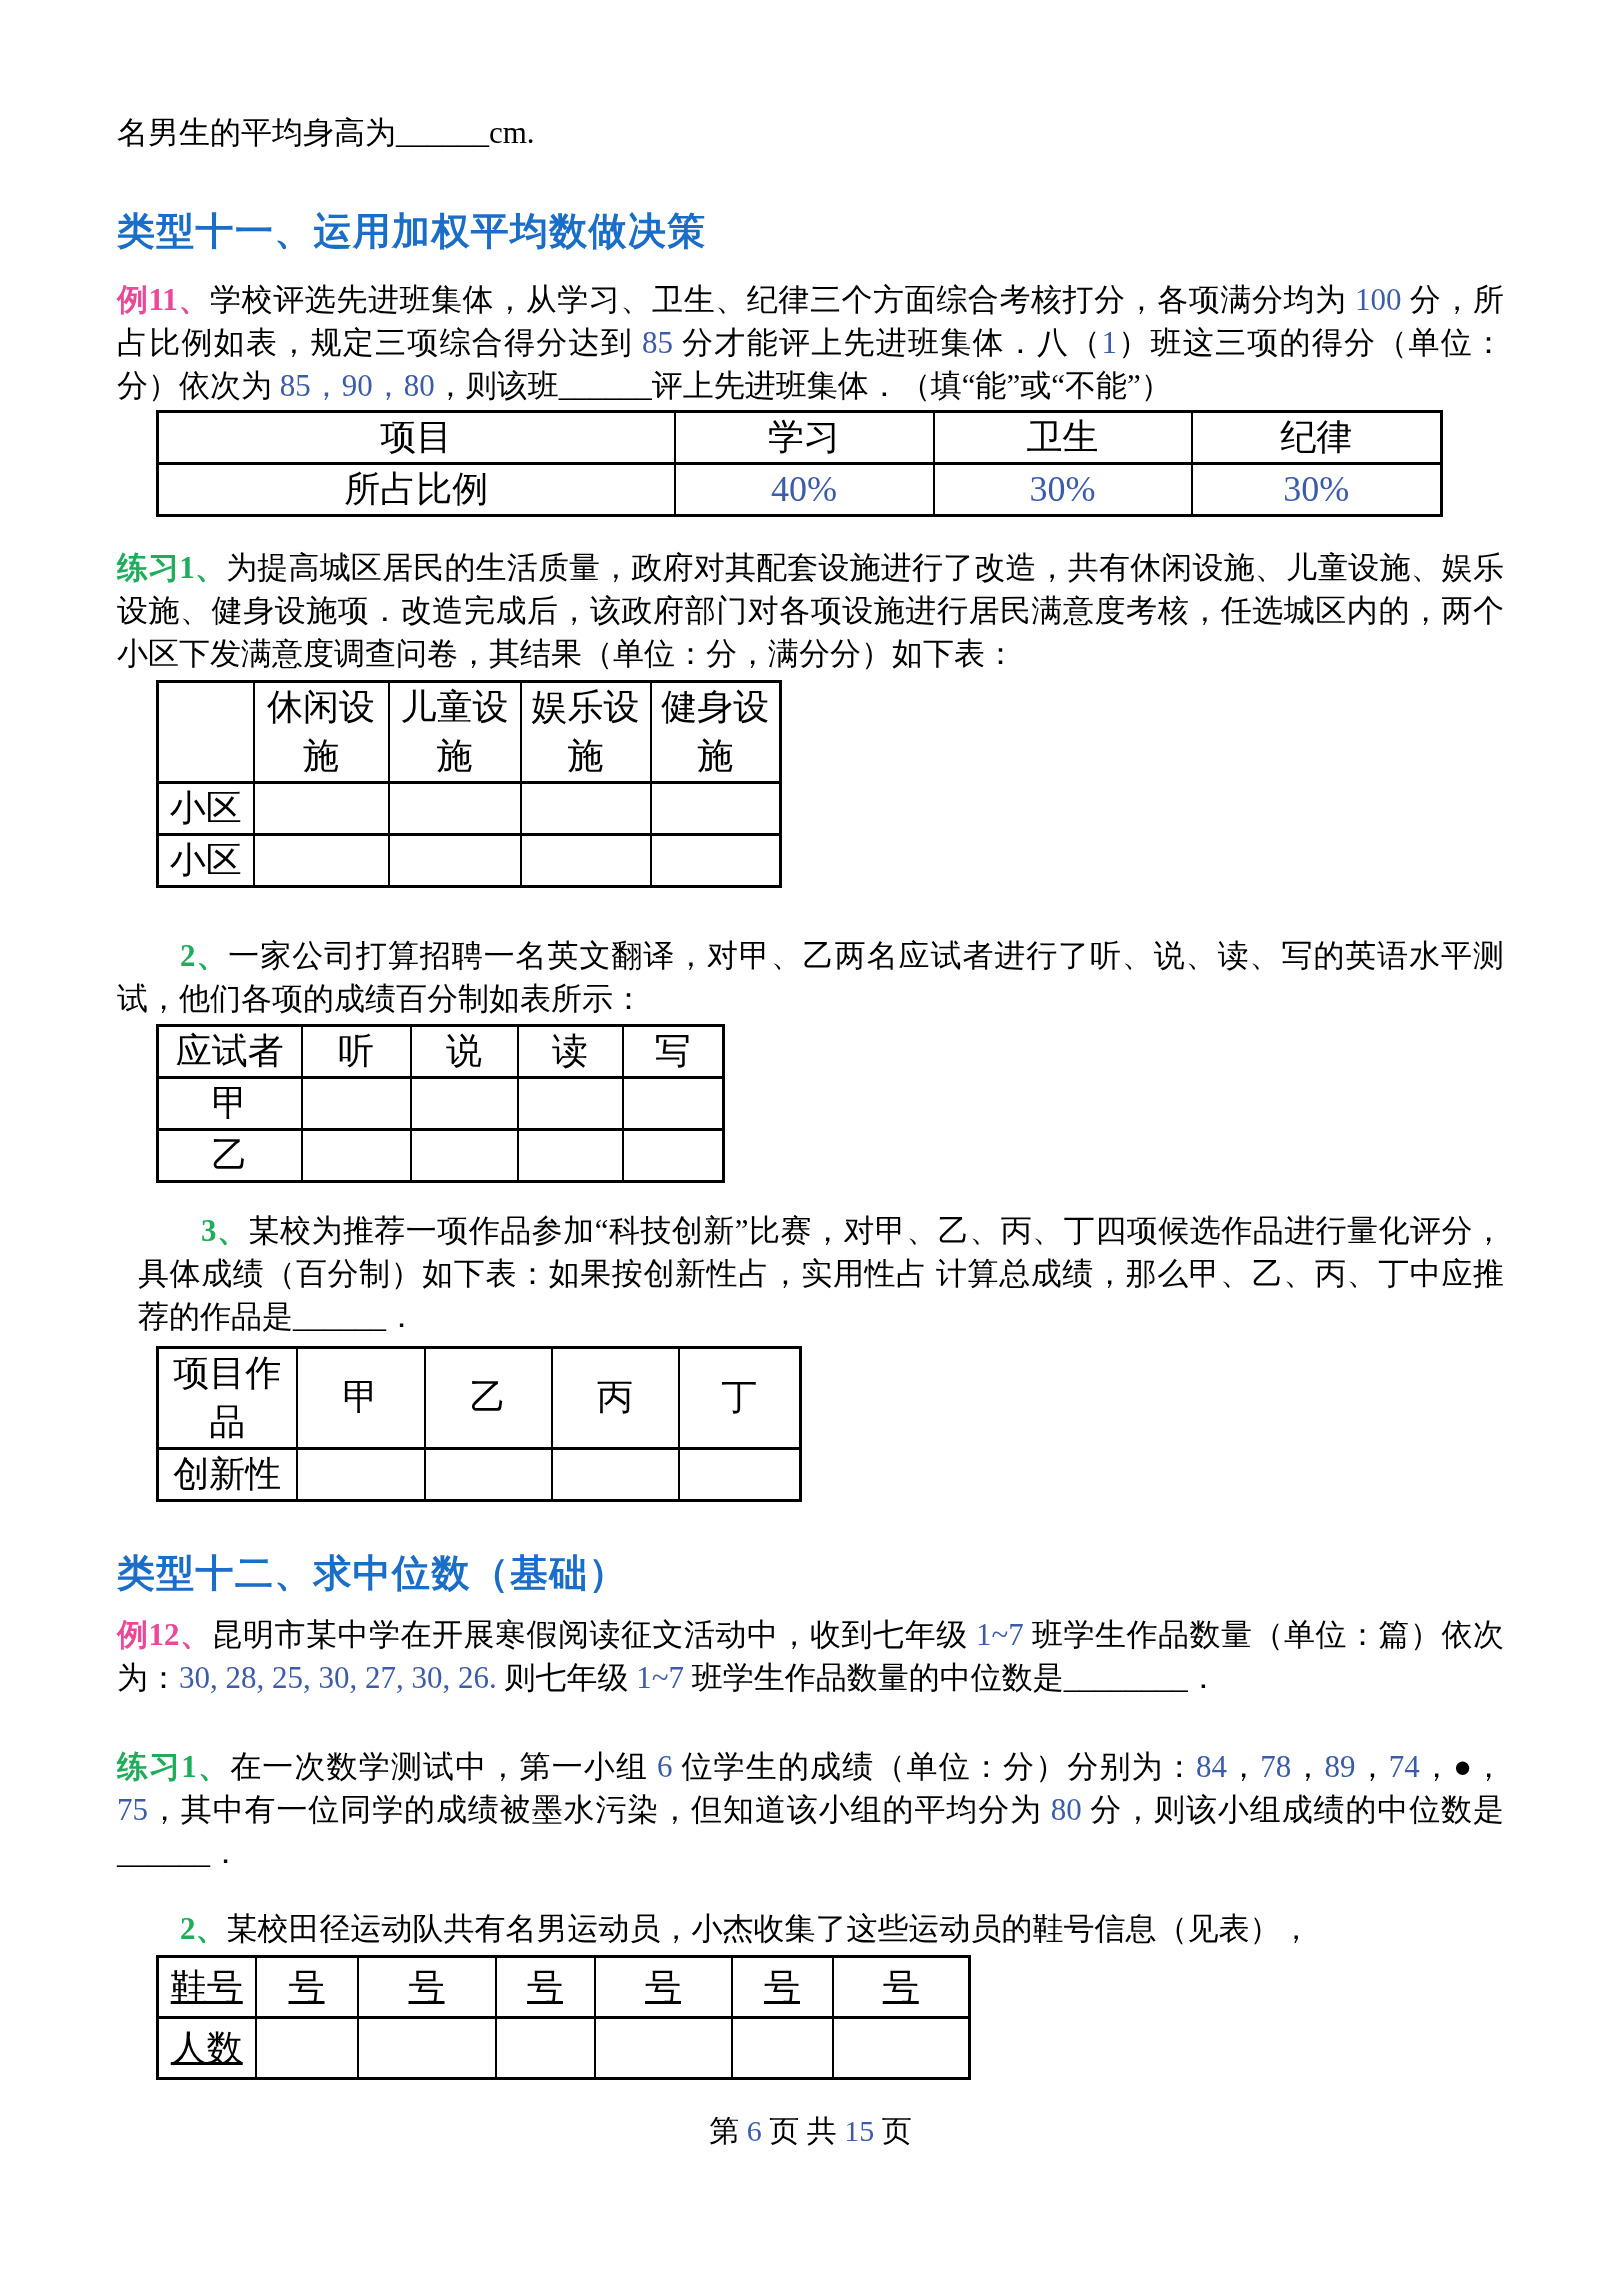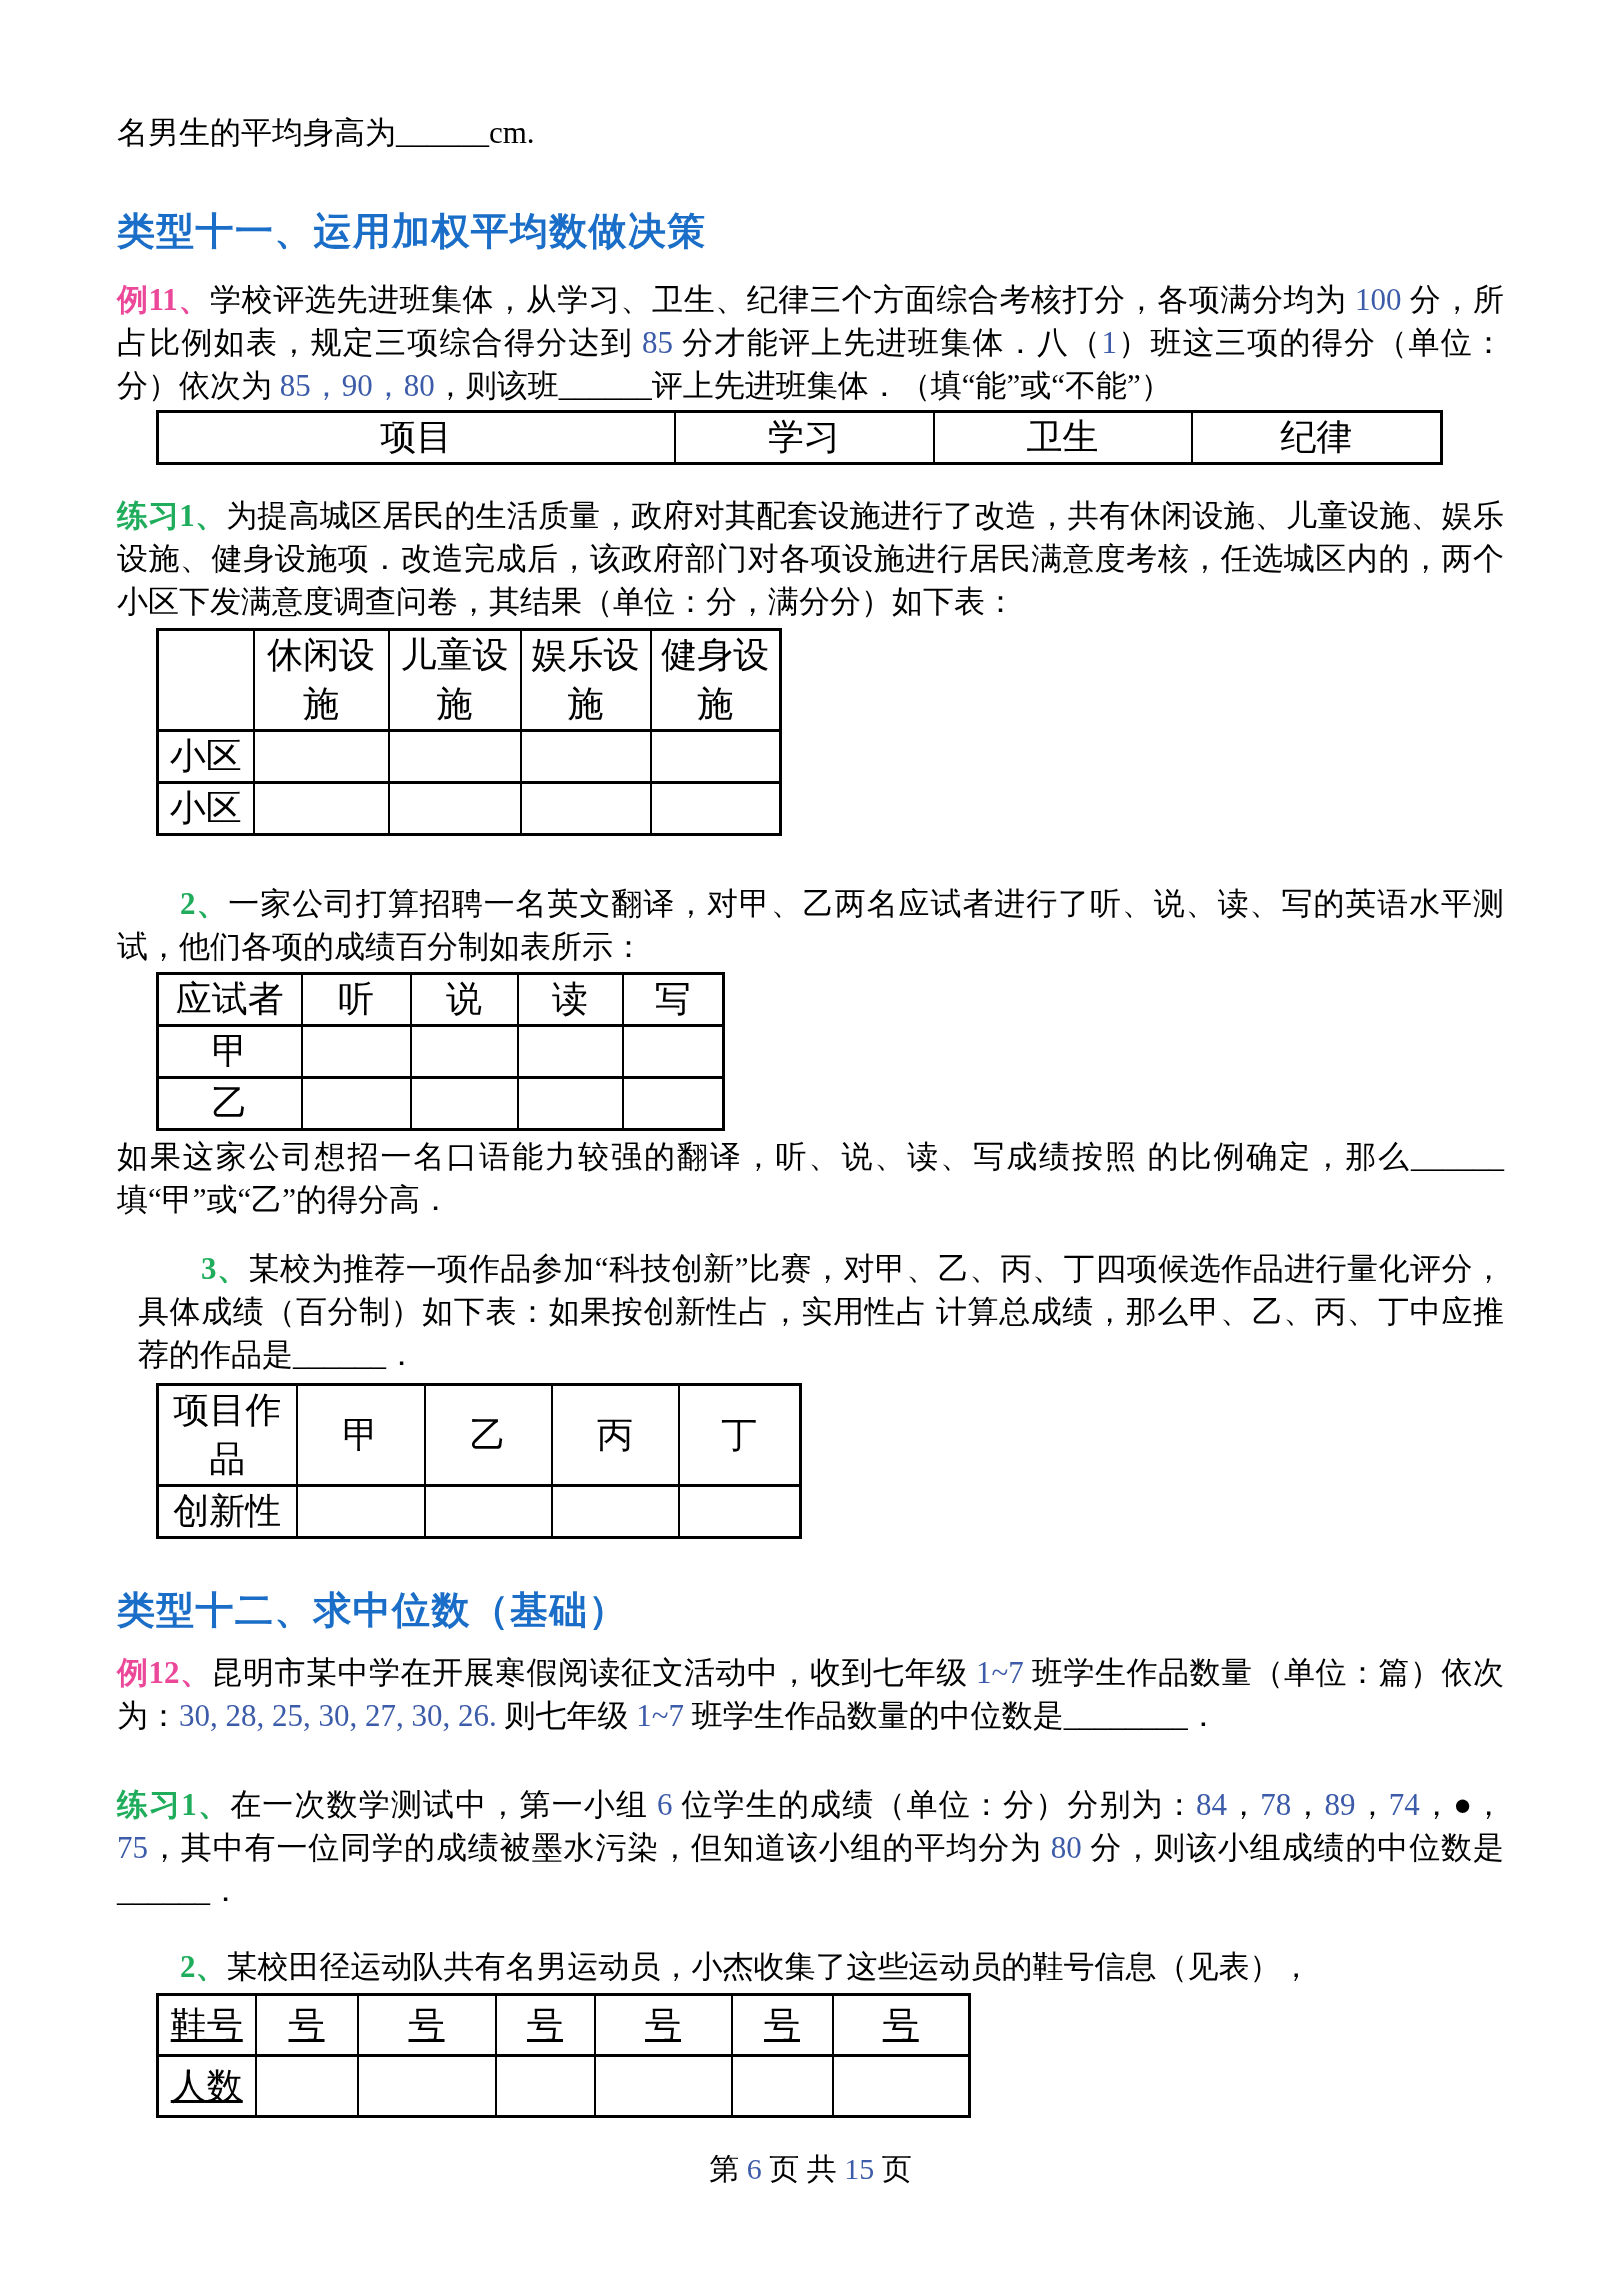--- a/index.html
+++ b/index.html
@@ -72,20 +72,26 @@
         <col style="width:258px">
         <col style="width:250px">
       </colgroup>
     <tbody>
         <tr>
       <td>项目</td>
       <td>学习</td>
       <td>卫生</td>
       <td>纪律</td>
     </tr>
+    <tr>
+      <td>所占比例</td>
+      <td class="seg-num">40%</td>
+      <td class="seg-num">30%</td>
+      <td class="seg-num">30%</td>
+    </tr>
   </tbody>
     </table>
 
   <p id="practice1"><span class="seg-green">练习1、</span><span>为提高城区居民的生活质量，政府对其配套设施进行了改造，共有休闲设施、儿童设施、娱乐设施、健身设施项．改造完成后，该政府部门对各项设施进行居民满意度考核，任选城区内的，两个小区下发满意度调查问卷，其结果（单位：分，满分分）如下表：</span></p>
 
   <table class="tbl t2">
     <colgroup>
         <col style="width:96px">
         <col style="width:135px">
         <col style="width:132px">
@@ -146,21 +152,20 @@
     <tr>
       <td>乙</td>
       <td></td>
       <td></td>
       <td></td>
       <td></td>
     </tr>
   </tbody>
     </table>
 
-  <p id="after-t3"><span>如果这家公司想招一名口语能力较强的翻译，听、说、读、写成绩按照 的比例确定，那么</span><span class="seg-blank">______</span><span> 填“甲”或“乙”的得分高．</span></p>
 
   <p id="item3" class="indent"><span class="seg-green">3、</span><span>某校为推荐一项作品参加“科技创新”比赛，对甲、乙、丙、丁四项候选作品进行量化评分，具体成绩（百分制）如下表：如果按创新性占，实用性占 计算总成绩，那么甲、乙、丙、丁中应推荐的作品是</span><span class="seg-blank">______</span><span>．</span></p>
 
   <table class="tbl t4">
     <colgroup>
         <col style="width:139px">
         <col style="width:128px">
         <col style="width:127px">
         <col style="width:127px">
         <col style="width:122px">

